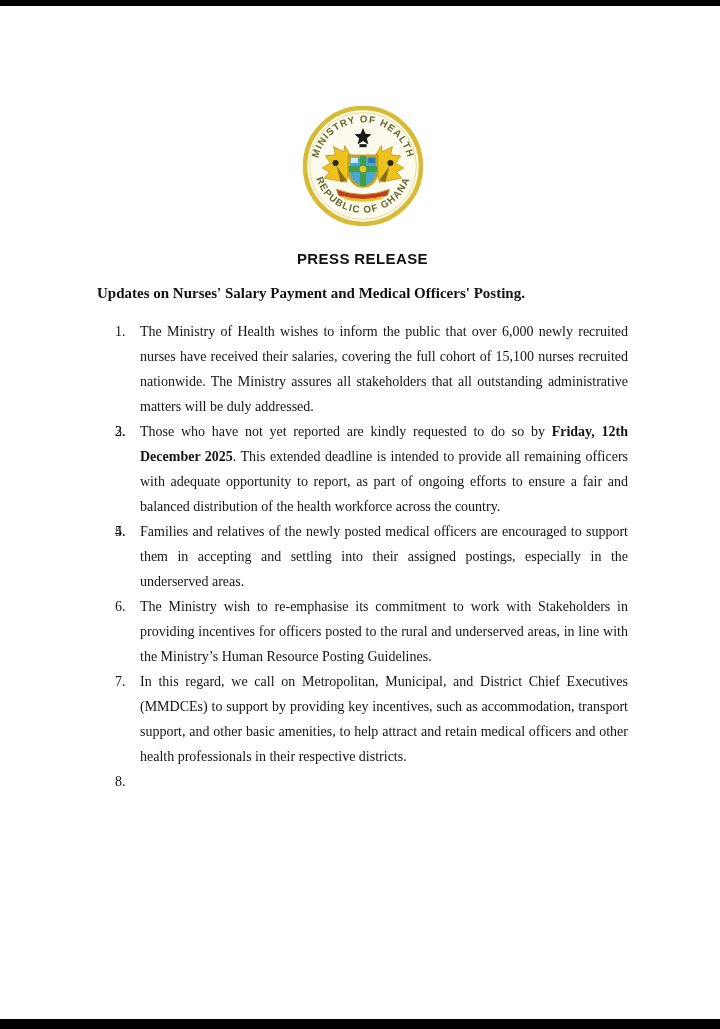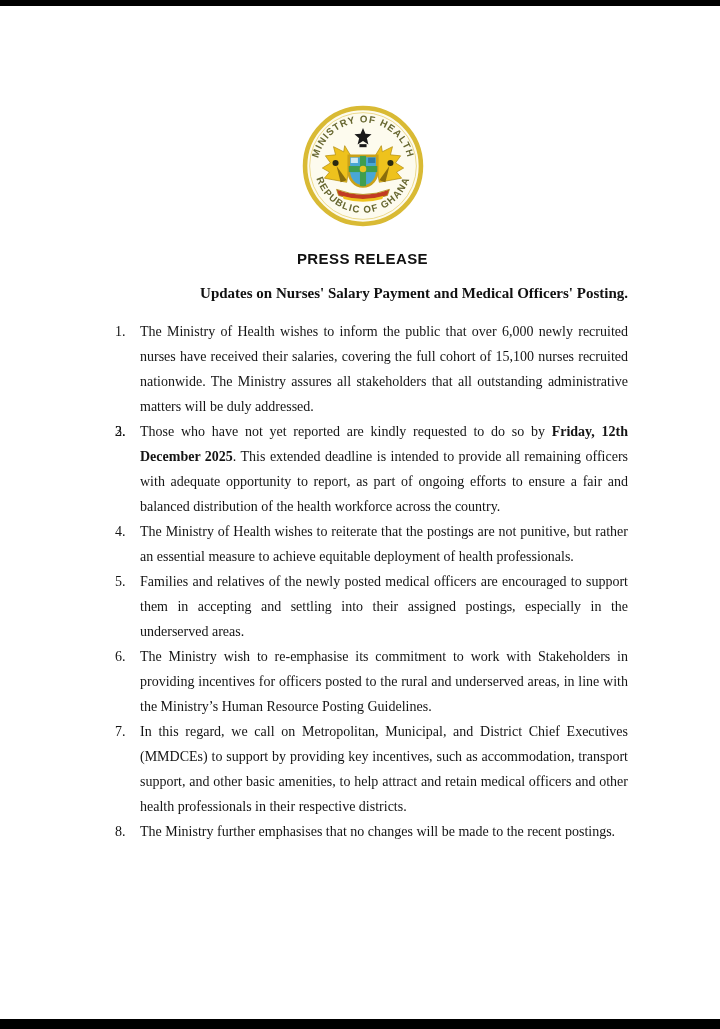--- a/index.html
+++ b/index.html
@@ -30,21 +30,20 @@
     font-size: 15px;
     letter-spacing: 0.4px;
     margin-top: 23px;
     color: #111111;
   }
   .doc-title {
     font-weight: bold;
     font-size: 15px;
     margin-top: 18px;
     color: #111111;
-    text-align: right;
   }
   .press-list { margin-top: 17px; }
   .list-item {
     position: relative;
     padding-left: 43px;
     text-align: justify;
     font-size: 14px;
     line-height: 25px;
   }
   .item-number { position: absolute; left: 18px; top: 0; }
@@ -114,23 +113,23 @@
     </div>
 
     <div class="press-release">PRESS RELEASE</div>
 
     <div class="doc-title">Updates on Nurses' Salary Payment and Medical Officers' Posting.</div>
 
     <div class="press-list">
         <div class="list-item"><span class="item-number">1.</span><span><span>The Ministry of Health wishes to inform the public that over 6,000 newly recruited nurses have received their salaries, covering the full cohort of 15,100 nurses recruited nationwide. The Ministry assures all stakeholders that all outstanding administrative matters will be duly addressed.</span></span></div>
         <div class="list-item"><span class="item-number">2.</span></div>
         <div class="list-item"><span class="item-number">3.</span><span><span>Those who have not yet reported are kindly requested to do so by </span><span class="bold">Friday, 12th December 2025</span><span>. This extended deadline is intended to provide all remaining officers with adequate opportunity to report, as part of ongoing efforts to ensure a fair and balanced distribution of the health workforce across the country.</span></span></div>
-        <div class="list-item"><span class="item-number">4.</span><span><span>The Ministry of Health wishes to reiterate that the postings are not punitive, but rather an essential measure to achieve equitable deployment of health professionals.</span></span></div>
+        <div class="list-item"><span class="item-number">4.</span></div>
         <div class="list-item"><span class="item-number">5.</span><span><span>Families and relatives of the newly posted medical officers are encouraged to support them in accepting and settling into their assigned postings, especially in the underserved areas.</span></span></div>
         <div class="list-item"><span class="item-number">6.</span><span><span>The Ministry wish to re-emphasise its commitment to work with Stakeholders in providing incentives for officers posted to the rural and underserved areas, in line with the Ministry’s Human Resource Posting Guidelines.</span></span></div>
         <div class="list-item"><span class="item-number">7.</span><span><span>In this regard, we call on Metropolitan, Municipal, and District Chief Executives (MMDCEs) to support by providing key incentives, such as accommodation, transport support, and other basic amenities, to help attract and retain medical officers and other health professionals in their respective districts.</span></span></div>
-        <div class="list-item"><span class="item-number">8.</span><span><span>The Ministry further emphasises that no changes will be made to the recent postings.</span></span></div>
+        <div class="list-item"><span class="item-number">8.</span></div>
       </div>
 
   </div>
 
   <div class="bar-bottom"></div>
 </div>
 
 </body></html>

